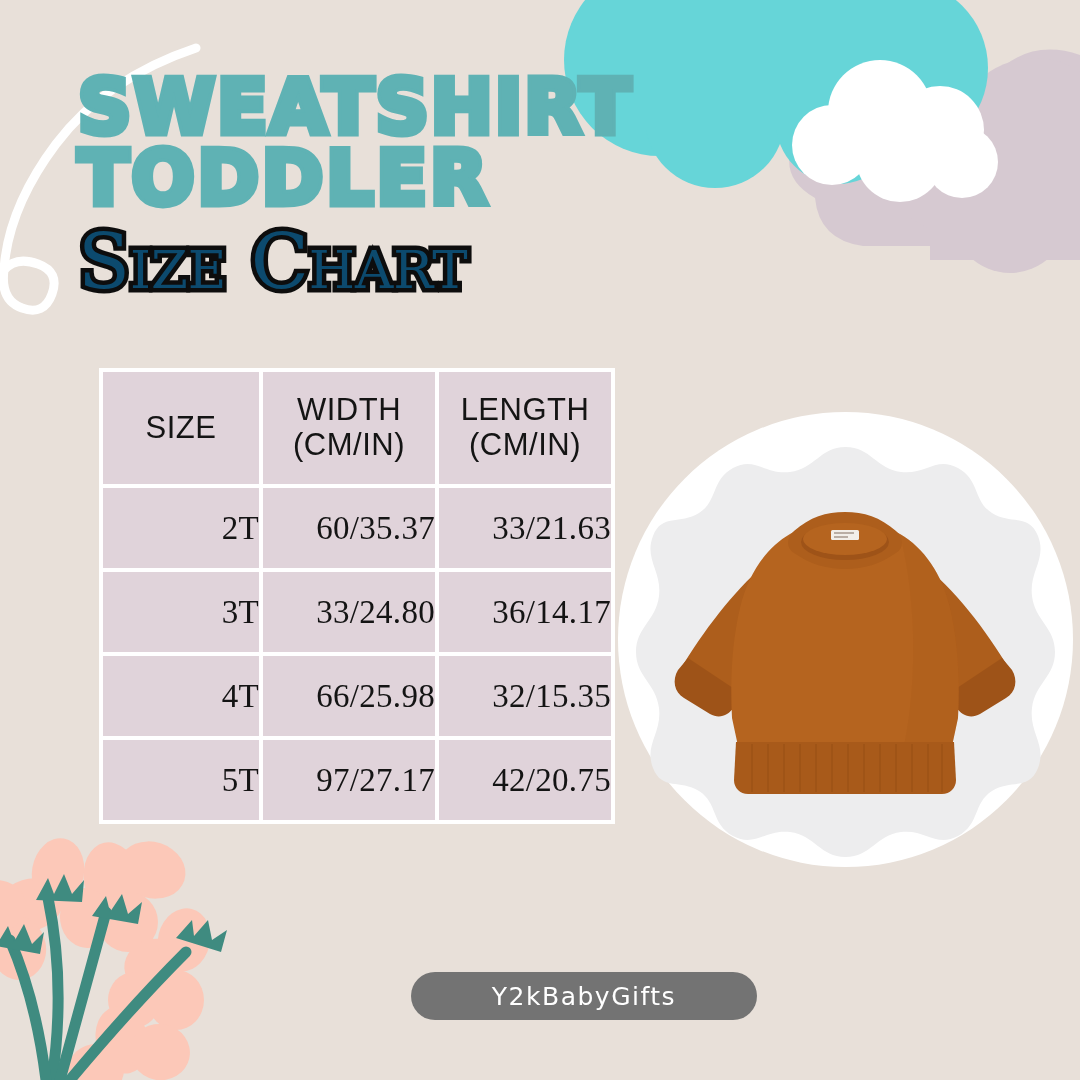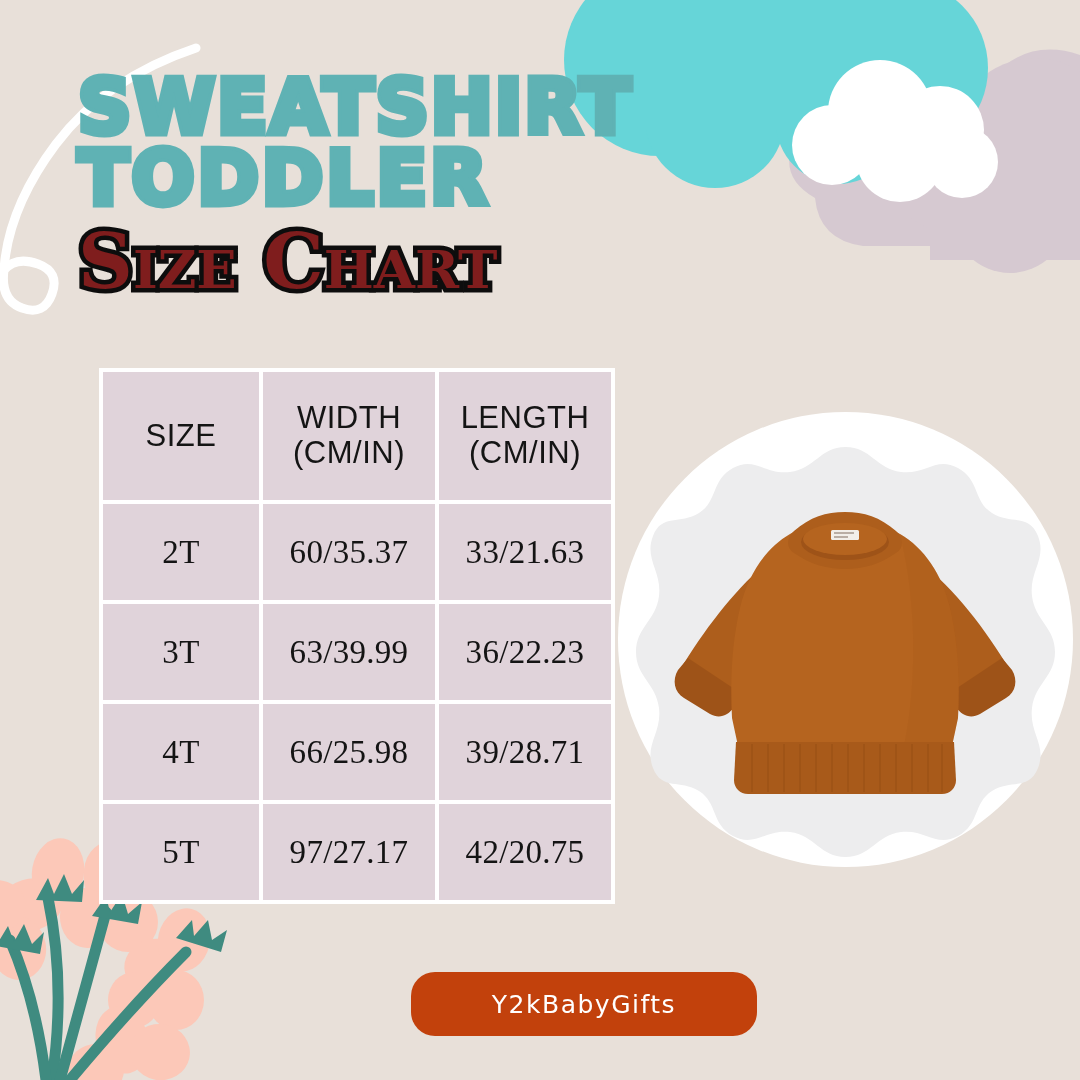--- a/index.html
+++ b/index.html
@@ -51,22 +51,22 @@
     letter-spacing: 3px;
     text-transform: uppercase;
     -webkit-text-stroke: 7px #5fb2b4;
     paint-order: stroke fill;
   }
   .title-line.l2 {
     letter-spacing: 2px;
   }
   .subtitle {
     font-family: "DejaVu Serif", serif;
-    font-weight: bold;
-    color: #7f1d1d;
+    font-weight: normal;
+    color: #0c4a6e;
     font-size: 76px;
     line-height: 1.0;
     letter-spacing: 0px;
     margin-top: 10px;
     -webkit-text-stroke: 9px #0d0d0d;
     paint-order: stroke fill;
     font-variant: small-caps;
   }
 
   
@@ -81,33 +81,34 @@
     table-layout: fixed;
   }
   .size-table th,
   .size-table td {
     background: #e0d3da;
     color: #141414;
     font-family: "Liberation Sans", sans-serif;
     font-weight: normal;
     text-align: center;
     vertical-align: middle;
-    padding: 8px;
+    padding: 0;
   }
   .size-table th {
     height: 112px;
     font-size: 31px;
     line-height: 1.12;
     letter-spacing: 0.5px;
   }
   .size-table td {
     height: 80px;
     font-size: 33px;
     font-family: "Liberation Serif", serif;
     letter-spacing: 0.3px;
+    text-align: right;
   }
   .col-size { width: 156px; }
   .col-width { width: 172px; }
   .col-length { width: 172px; }
 
   
   .product-frame {
     position: absolute;
     left: 618px;
     top: 412px;
@@ -120,22 +121,22 @@
     width: 100%;
     height: 100%;
   }
 
   
   .brand-badge {
     position: absolute;
     left: 411px;
     top: 972px;
     width: 346px;
-    height: 64px;
-    background: #c2410c;
+    height: 48px;
+    background: #737373;
     border-radius: 24px;
     display: flex;
     align-items: center;
     justify-content: center;
     color: #ffffff;
     font-family: "DejaVu Sans", sans-serif;
     font-size: 25px;
     letter-spacing: 1.5px;
   }
 </style>
@@ -244,27 +245,27 @@
       </tr>
     </thead>
     <tbody>
       <tr>
         <td>2T</td>
         <td>60/35.37</td>
         <td>33/21.63</td>
       </tr>
       <tr>
         <td>3T</td>
-        <td>63/39.99</td>
-        <td>36/22.23</td>
+        <td>33/24.80</td>
+        <td>36/14.17</td>
       </tr>
       <tr>
         <td>4T</td>
         <td>66/25.98</td>
-        <td>39/28.71</td>
+        <td>32/15.35</td>
       </tr>
       <tr>
         <td>5T</td>
         <td>97/27.17</td>
         <td>42/20.75</td>
       </tr>
     </tbody>
   </table>
 
   <div class="product-frame">

